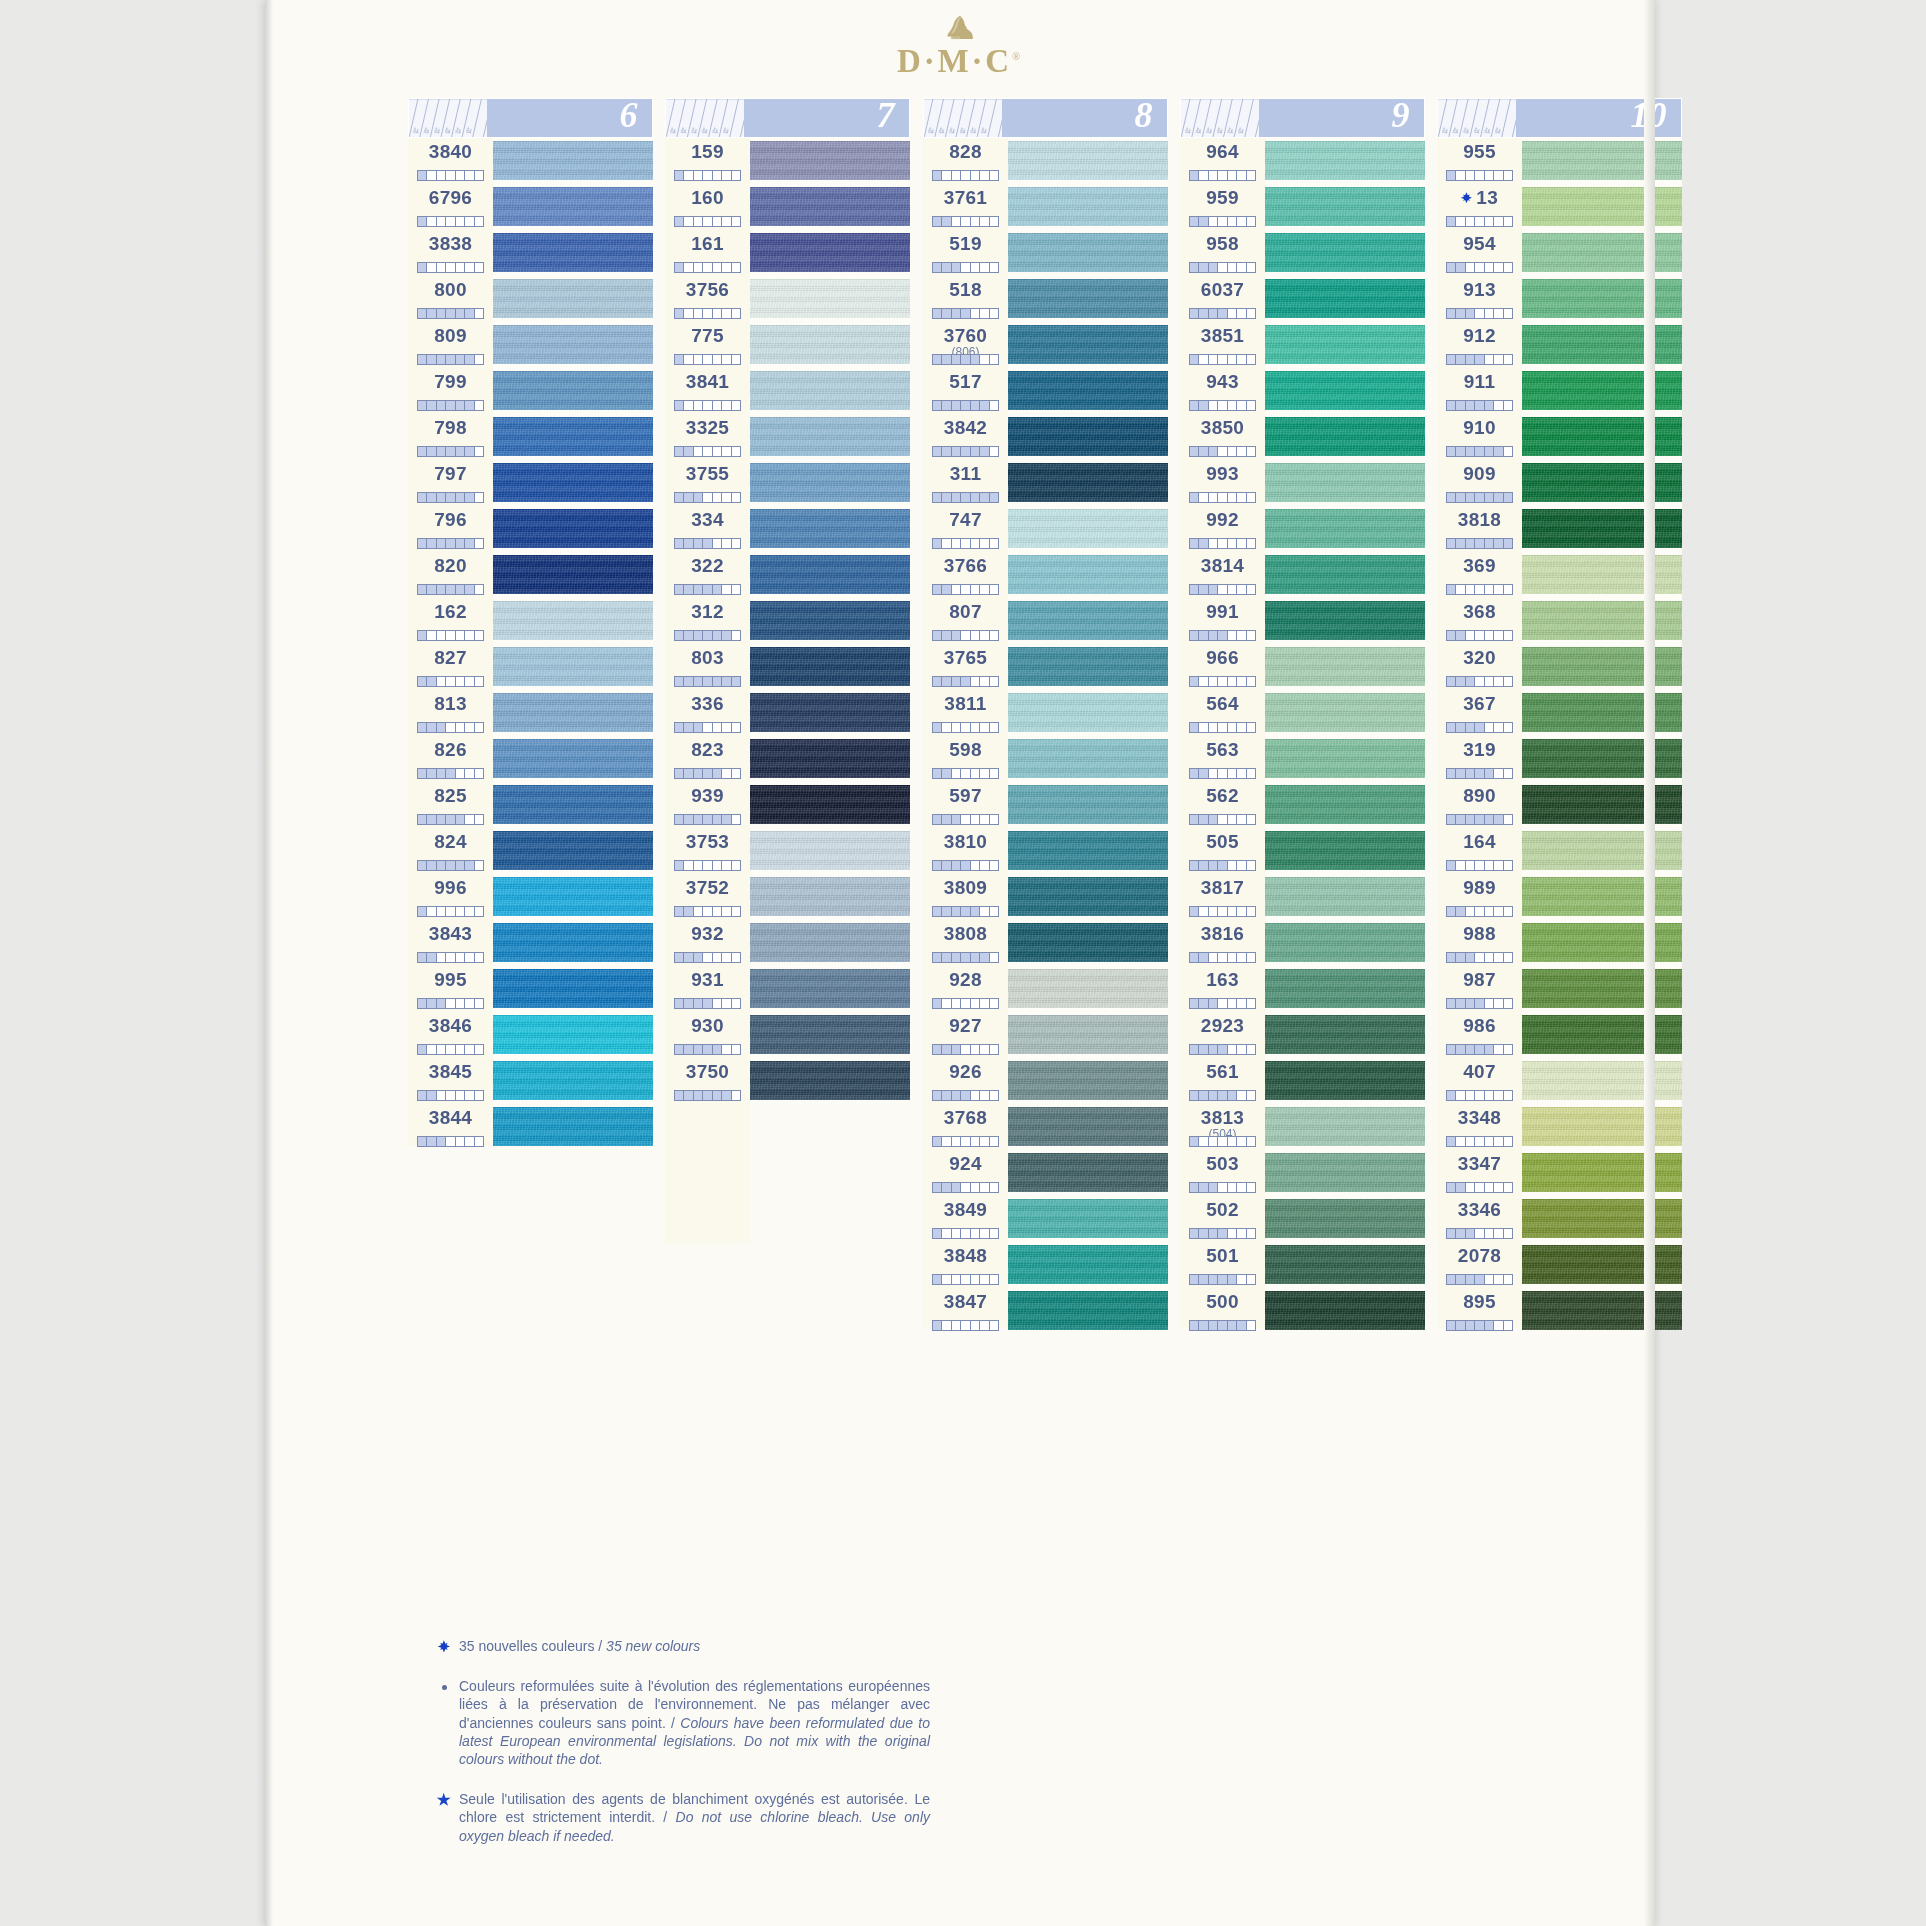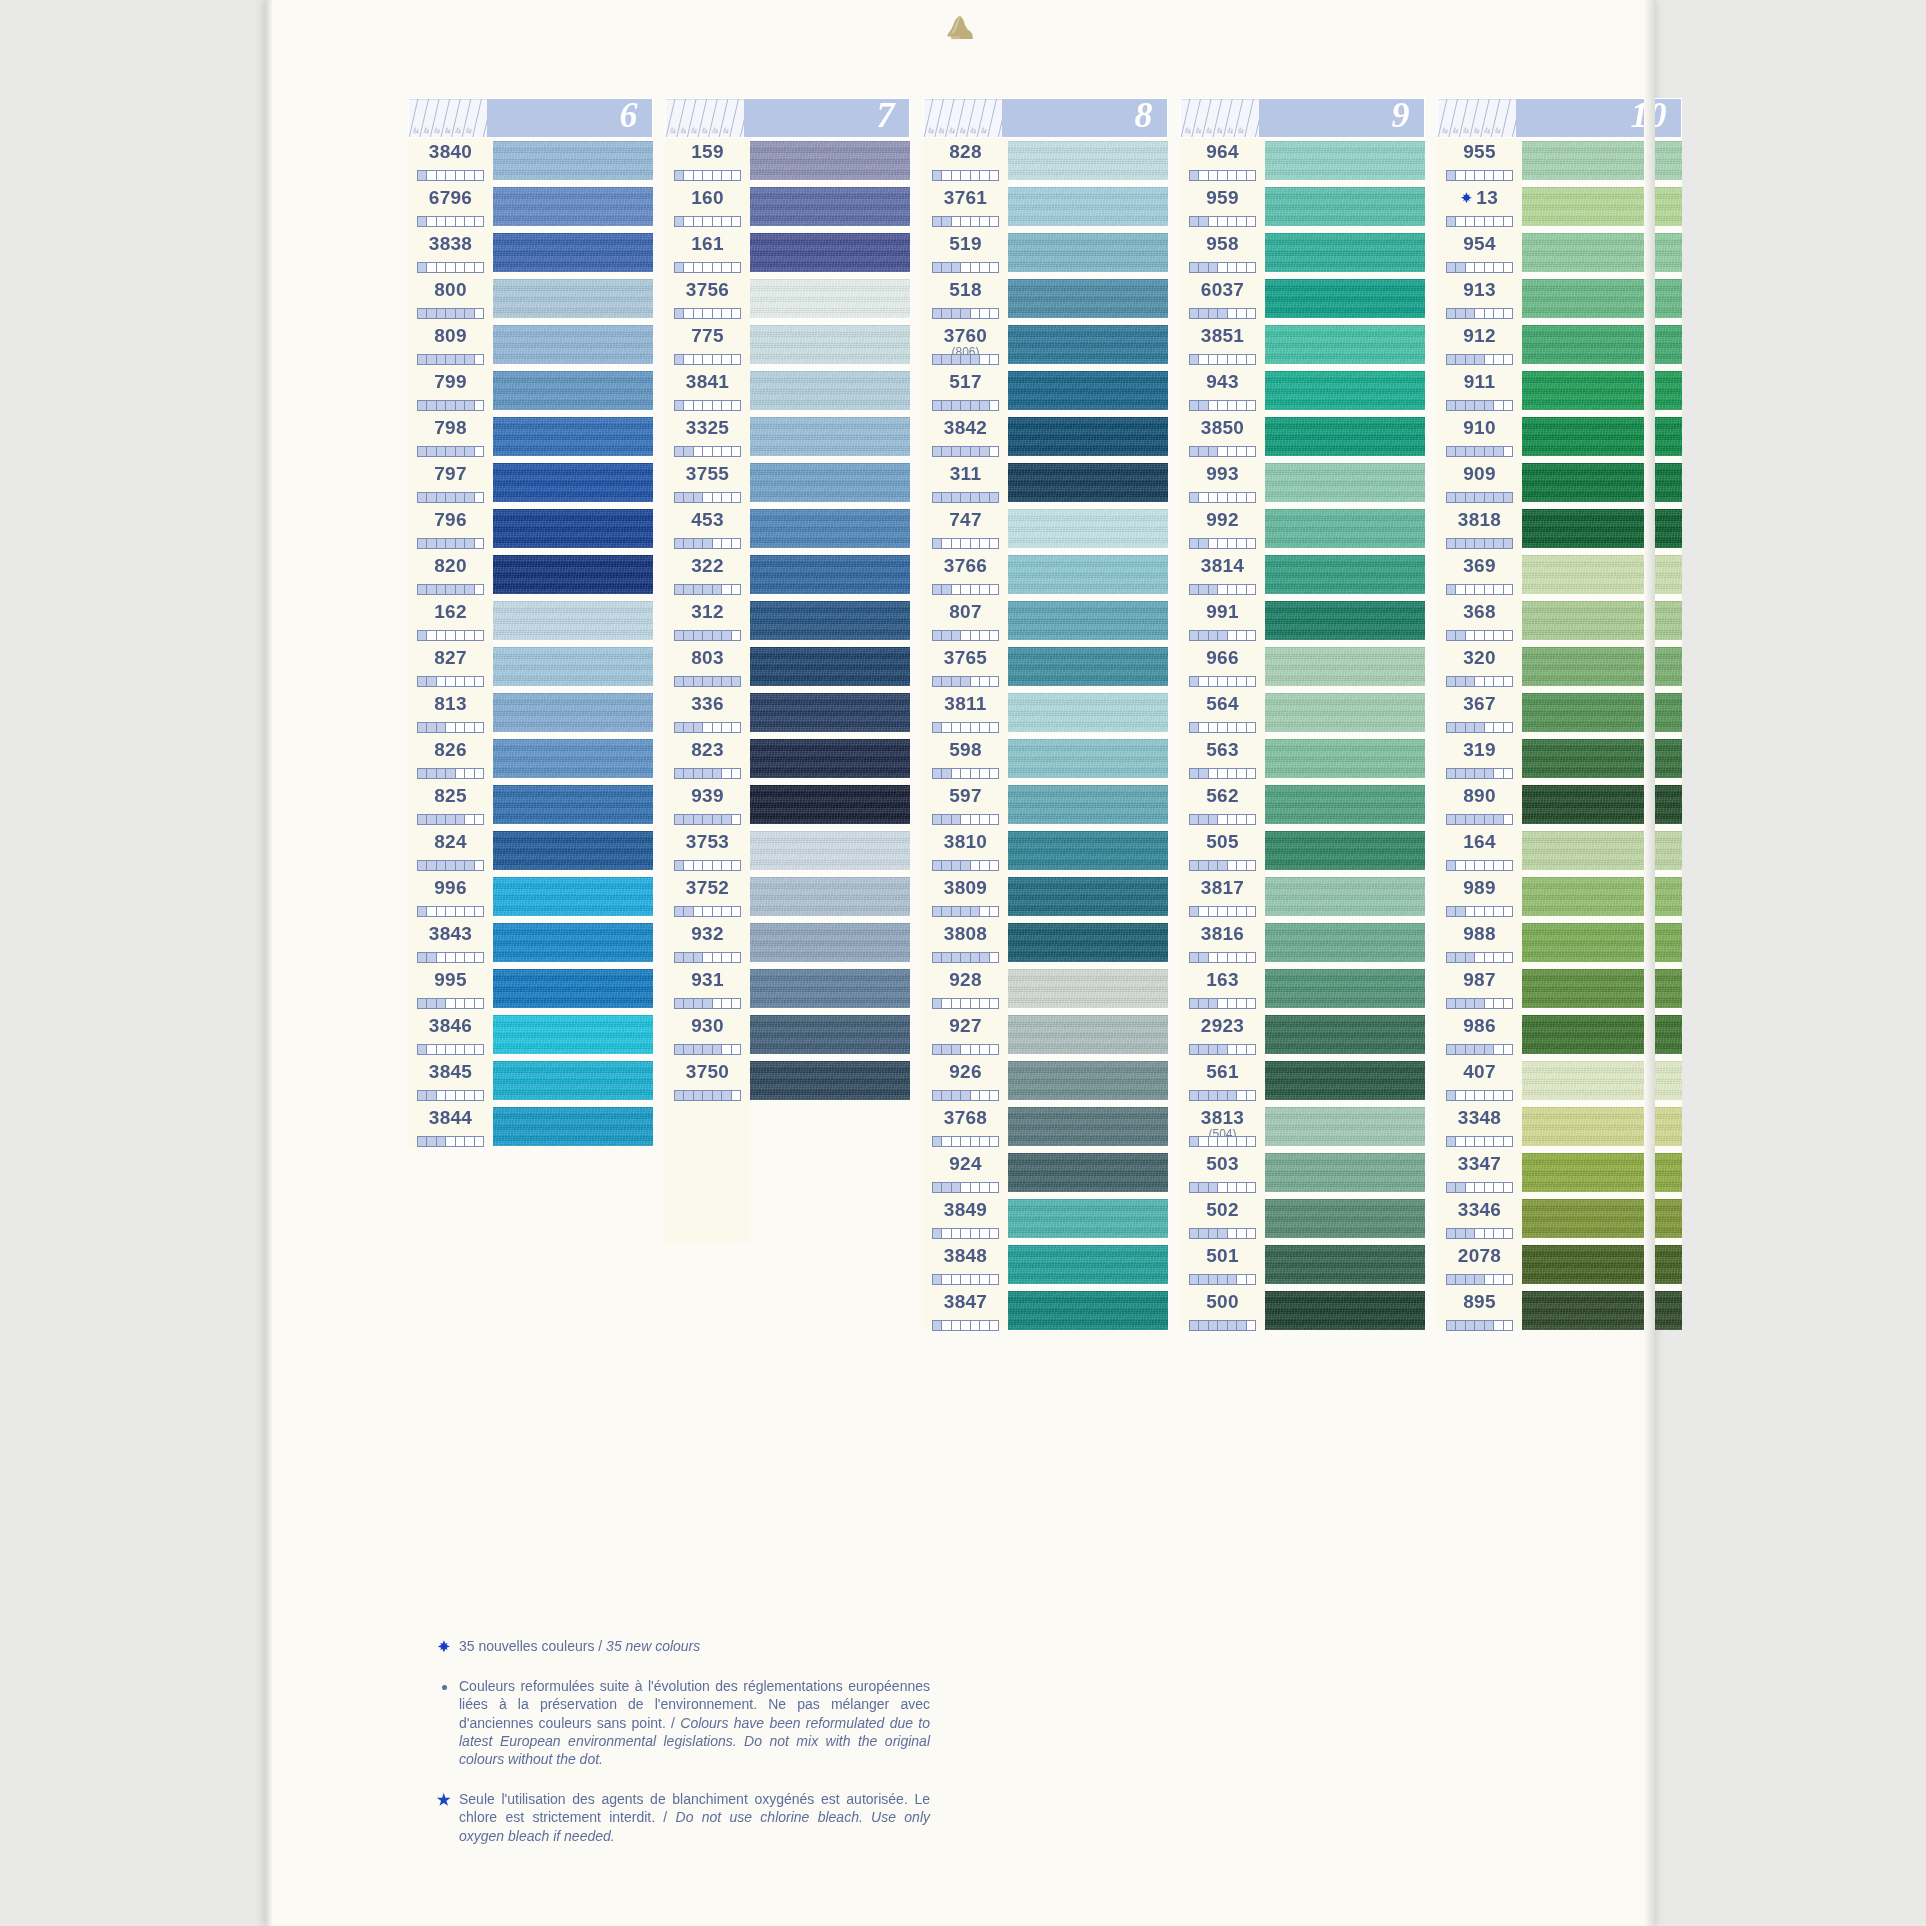--- a/index.html
+++ b/index.html
@@ -188,20 +188,23 @@
   <div id="card">
 
     <div id="logo">
       <svg class="logo-horse" viewBox="0 0 60 54">
         <path d="M30 1 C24 4 20 10 18 17 C16 23 13 28 9 33 C7 35.5 6 38 7 40 L14 40 L14 45 L54 45 L54 41
                  C54 36 51 31 46 28 C42 25.6 40 22 39 18 C38 11 35 5 30 1 Z" fill="#bfae79"></path>
         <path d="M30 3 C26 7 23 12 21 19 C19.5 25 16.5 30 13 34.5 L17 34.5 C21 30 24 25 25.5 19 C27 13 29 8 32 4 Z" fill="#d7ccab" opacity="0.85"></path>
         <path d="M36 17 C38 20 40 22 43 24" stroke="#a9976a" stroke-width="1.2" fill="none"></path>
         <path d="M14 40 L14 45 L30 45 L30 40 Z" fill="#cbbd92"></path>
       </svg>
+      <div class="logo-text">
+        <span>D·M·C</span><span class="logo-reg">®</span>
+      </div>
     </div>
 
     <div id="grid">
         <div class="col" style="left: 143px;">
           <div class="col-head">
             <div class="head-hatch">
               <svg width="78" height="39" viewBox="0 0 140 70">
                 <line x1="16" y1="0" x2="0" y2="70" stroke="#9aa8c8" stroke-width="1.4"></line>
                 <line x1="35" y1="0" x2="19" y2="70" stroke="#9aa8c8" stroke-width="1.4"></line>
                 <line x1="54" y1="0" x2="38" y2="70" stroke="#9aa8c8" stroke-width="1.4"></line>
@@ -685,21 +688,21 @@
                   <i class="on"></i>
                   <i class="on"></i>
                   <i class="on"></i>
                   <i></i>
                   <i></i>
                   <i></i>
                   <i></i>
                 </div>
               </div>
               <div class="row">
-                <div class="num"><span>453</span></div>
+                <div class="num"><span>334</span></div>
                 <div class="meter">
                   <i class="on"></i>
                   <i class="on"></i>
                   <i class="on"></i>
                   <i class="on"></i>
                   <i></i>
                   <i></i>
                   <i></i>
                 </div>
               </div>

